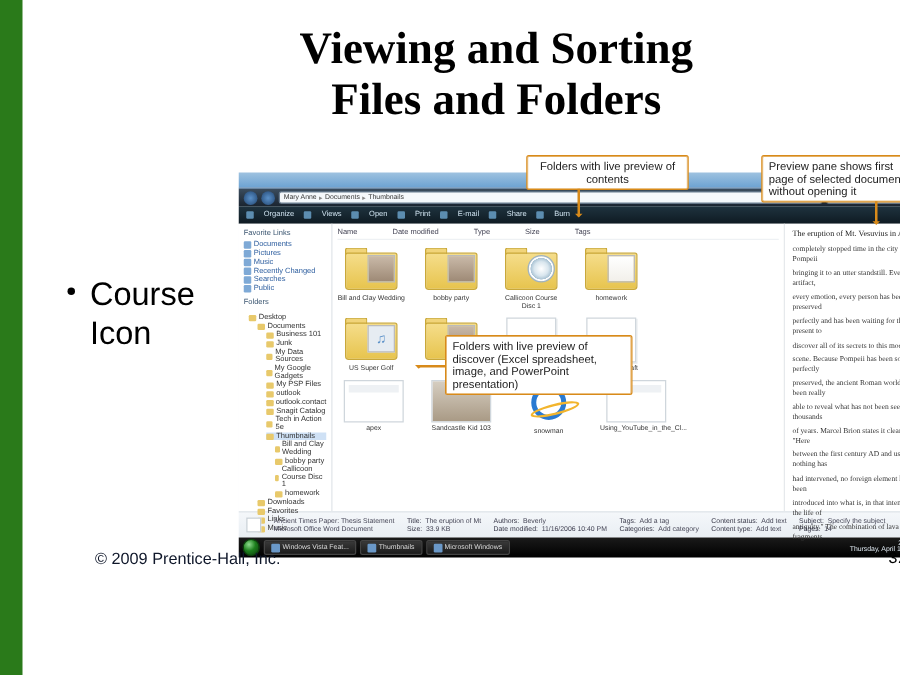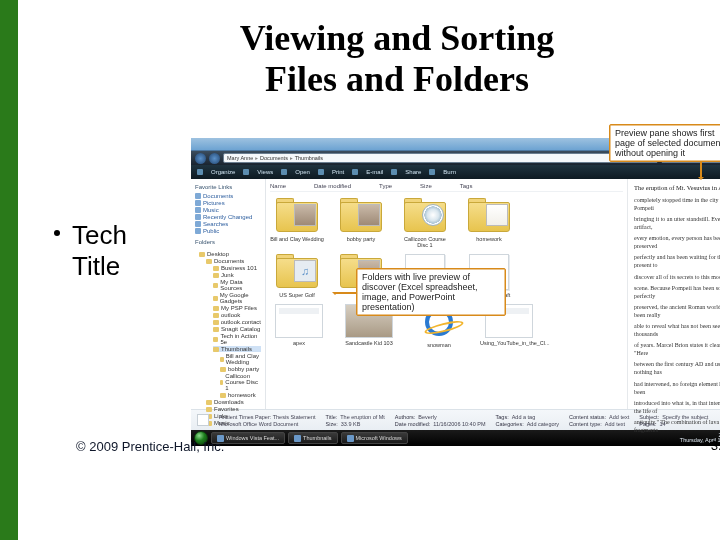--- a/index.html
+++ b/index.html
@@ -262,22 +262,22 @@
 
 <div class="slide">
 
   <h1 class="title">
     <span>Viewing and Sorting</span><br>
     <span>Files and Folders</span>
   </h1>
 
   <div class="bullet-text">
     <span class="dot"></span>
-    <span class="txt">Tech</span>
-    <span class="txt">Title</span>
+    <span class="txt">Course</span>
+    <span class="txt">Icon</span>
   </div>
 
   <div class="screenshot">
     <div class="win-top"></div>
 
     <div class="nav-bar">
       <div class="nav-btn"></div>
       <div class="nav-btn"></div>
       <div class="crumb">
         <span>Mary Anne</span>
@@ -609,20 +609,24 @@
           <span class="tb-ic"></span>
           <span>Microsoft Windows</span>
         </div>
       <div class="tb-spacer"></div>
       <div class="clock">
         <div>2:03 PM</div>
         <div>Thursday, April 12, 2007</div>
       </div>
     </div>
 
+    <div class="callout" style="left:230px; top:-14px; width:130px; text-align:center">
+      <span>Folders with live preview of contents</span>
+      <div class="arrow" style="left:40px; top:100%; height:22px"></div>
+    </div>
 
     <div class="callout" style="left:418px; top:-14px; width:132px">
       <span>Preview pane shows first page of selected document without opening it</span>
       <div class="arrow" style="left:90px; top:100%; height:18px"></div>
     </div>
 
     <div class="callout" style="left:165px; top:130px; width:150px">
       <span>Folders with live preview of discover (Excel spreadsheet, image, and PowerPoint presentation)</span>
       <div class="arrow" style="left:-1px; top:50%; height:1.5px; width:22px; transform:translateX(-100%)"></div>
     </div>

